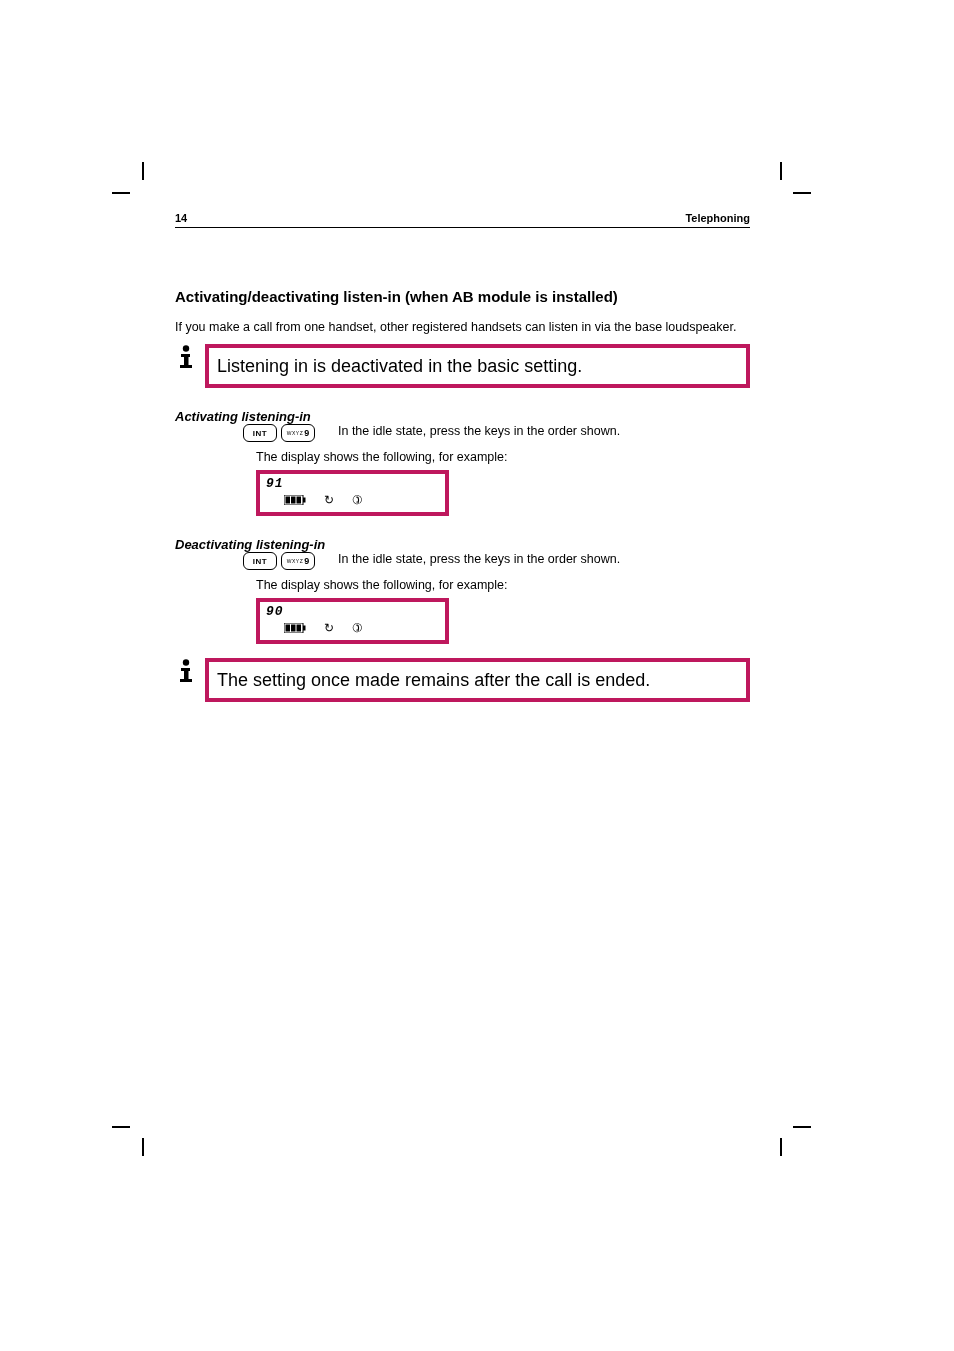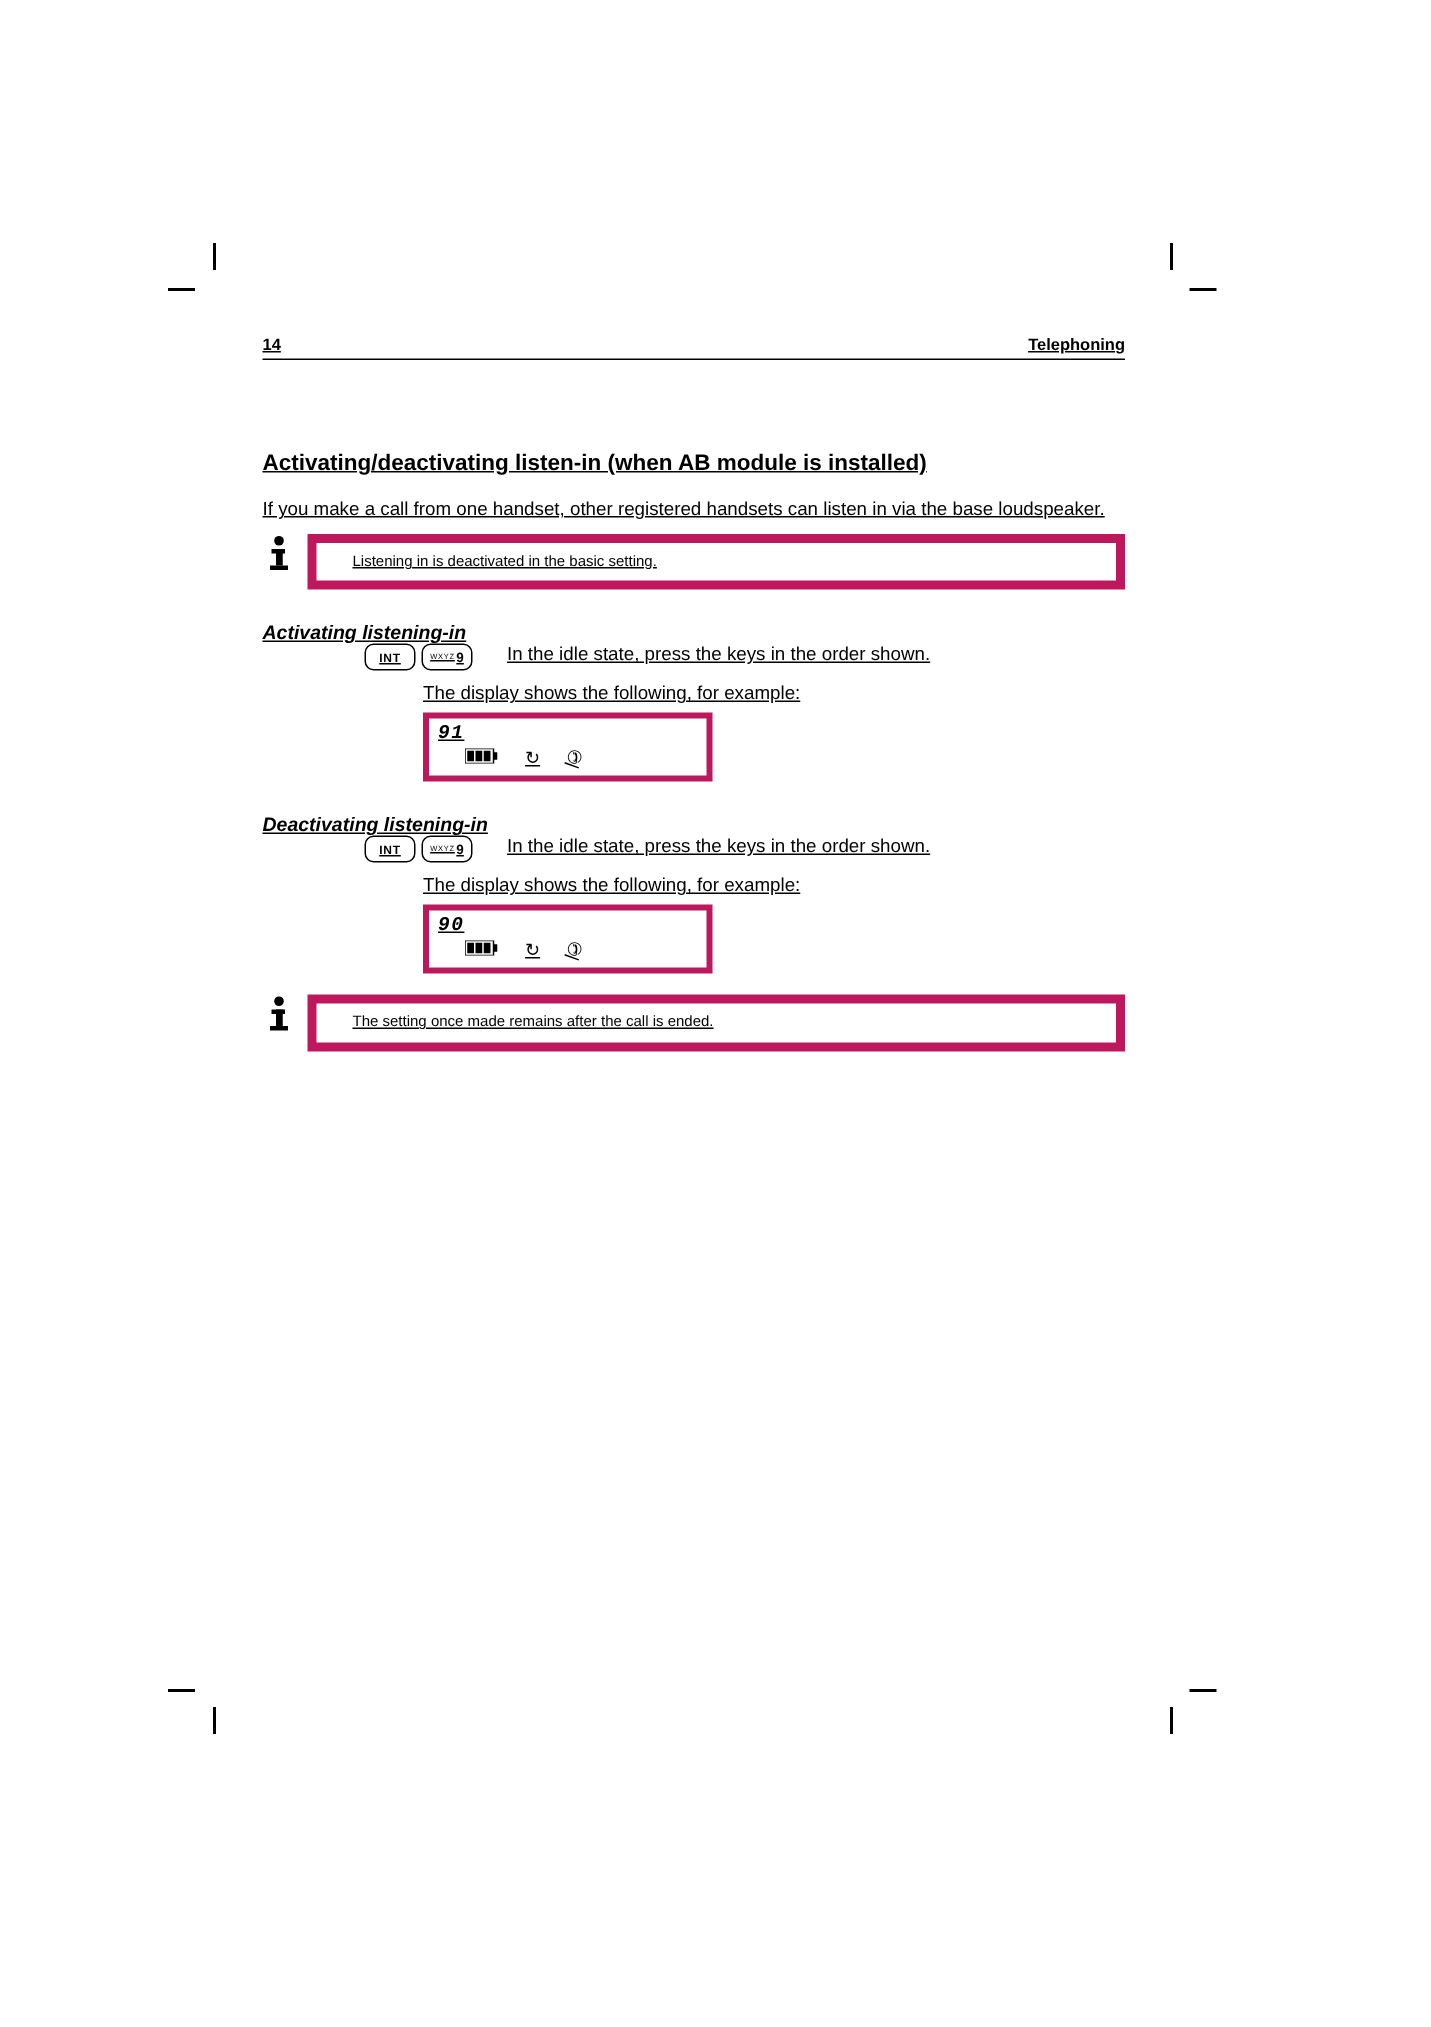--- a/index.html
+++ b/index.html
@@ -18,23 +18,22 @@
   .crop-top-right-v { width: 1.5px; height: 18px; left: 780px; top: 162px; }
   .crop-top-right-h { width: 18px; height: 1.5px; left: 793px; top: 192px; }
   .crop-bot-left-v { width: 1.5px; height: 18px; left: 142px; top: 1138px; }
   .crop-bot-left-h { width: 18px; height: 1.5px; left: 112px; top: 1126px; }
   .crop-bot-right-v { width: 1.5px; height: 18px; left: 780px; top: 1138px; }
   .crop-bot-right-h { width: 18px; height: 1.5px; left: 793px; top: 1126px; }
 
   .page {
     position: absolute;
     left: 175px;
-    top: 224px;
+    top: 212px;
     width: 575px;
-    text-decoration: underline;
   }
   .header {
     border-bottom: 1px solid #000;
     padding-bottom: 3px;
     display: flex;
     justify-content: space-between;
     font-size: 11px;
     font-weight: bold;
   }
   .section-head {
@@ -47,23 +46,23 @@
     font-size: 12.5px;
     line-height: 1.35;
   }
   .info-row {
     display: flex;
     margin-top: 8px;
   }
   .info-icon-col { width: 30px; flex: 0 0 30px; }
   .info-box {
     flex: 1;
-    border: 6px solid #be185d;
-    padding: 6px 24px;
-    font-size: 10px;
+    border: 4px solid #be185d;
+    padding: 6px 8px;
+    font-size: 18px;
     line-height: 1.35;
   }
   .info-glyph {
     display: inline-block;
   }
   .subhead {
     margin-top: 21px;
     font-size: 13px;
     font-weight: bold;
     font-style: italic;
@@ -88,21 +87,21 @@
     border-radius: 6px;
     height: 16px;
     min-width: 26px;
     font-size: 8px;
     padding: 0 3px;
   }
   .key-int { font-weight: bold; letter-spacing: 0.5px; }
   .key-9 { position: relative; }
   .key-9 .sup { font-size: 5px; letter-spacing: 0.5px; margin-right: 1px; }
   .key-9 .main { font-weight: bold; font-size: 9px; }
-  .indent-block { margin-left: 107px; margin-top: 8px; }
+  .indent-block { margin-left: 81px; margin-top: 8px; }
   .lcd-box {
     border: 4px solid #be185d;
     width: 185px;
   }
   .lcd-top {
     font-family: "Courier New", monospace;
     font-size: 13px;
     font-style: italic;
     font-weight: bold;
     letter-spacing: 1px;

